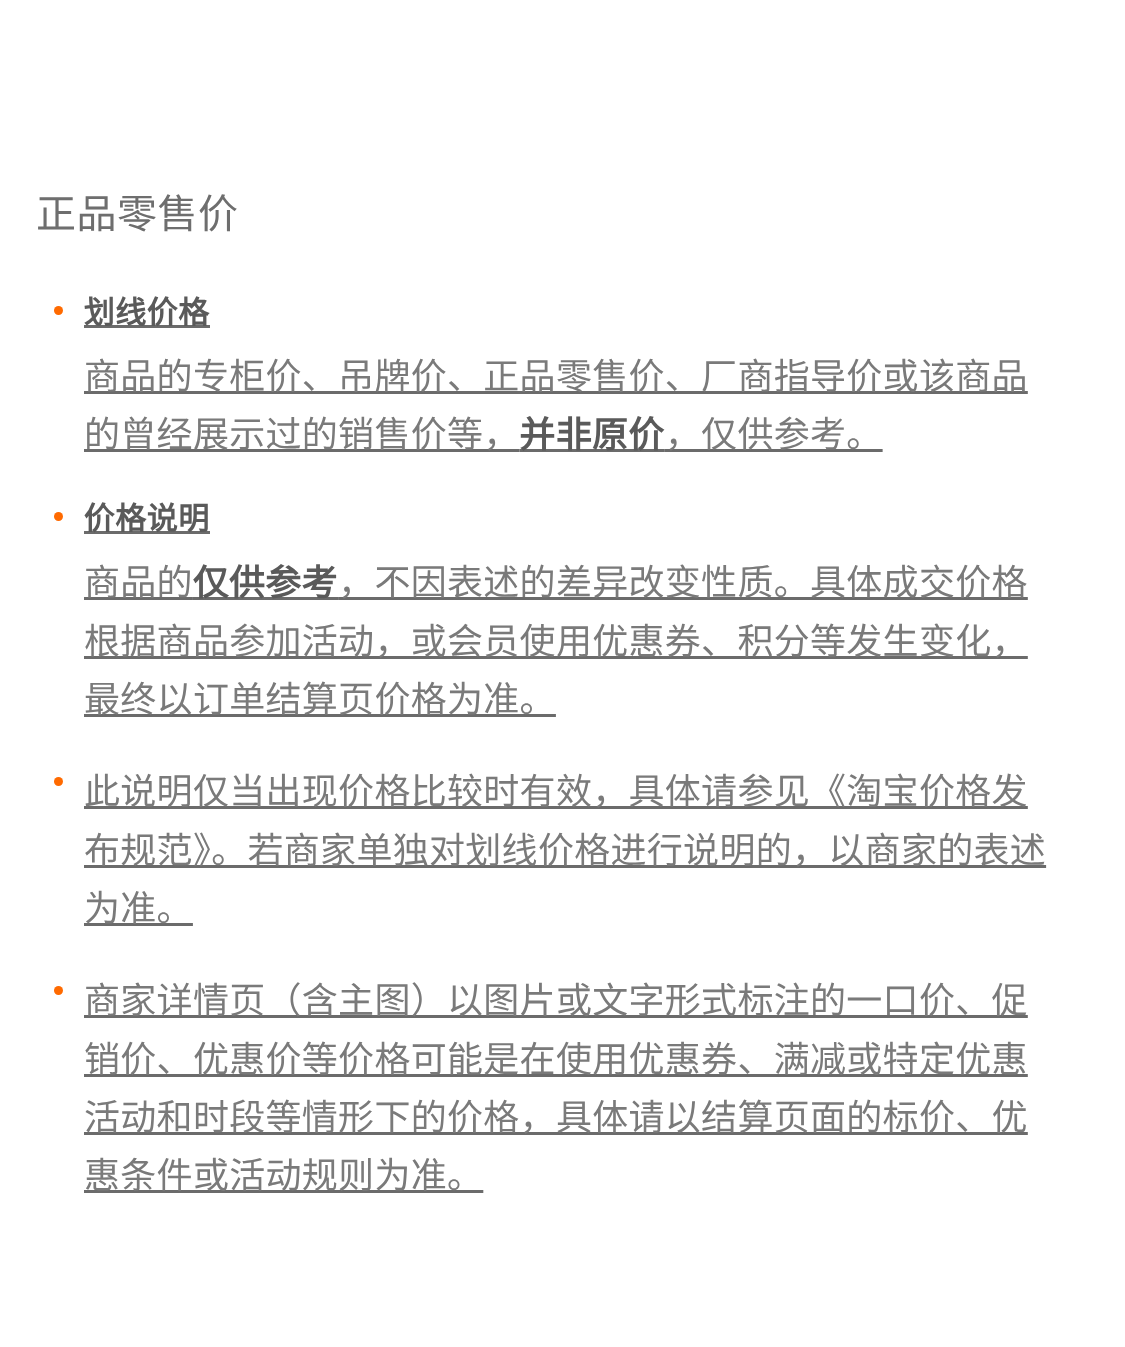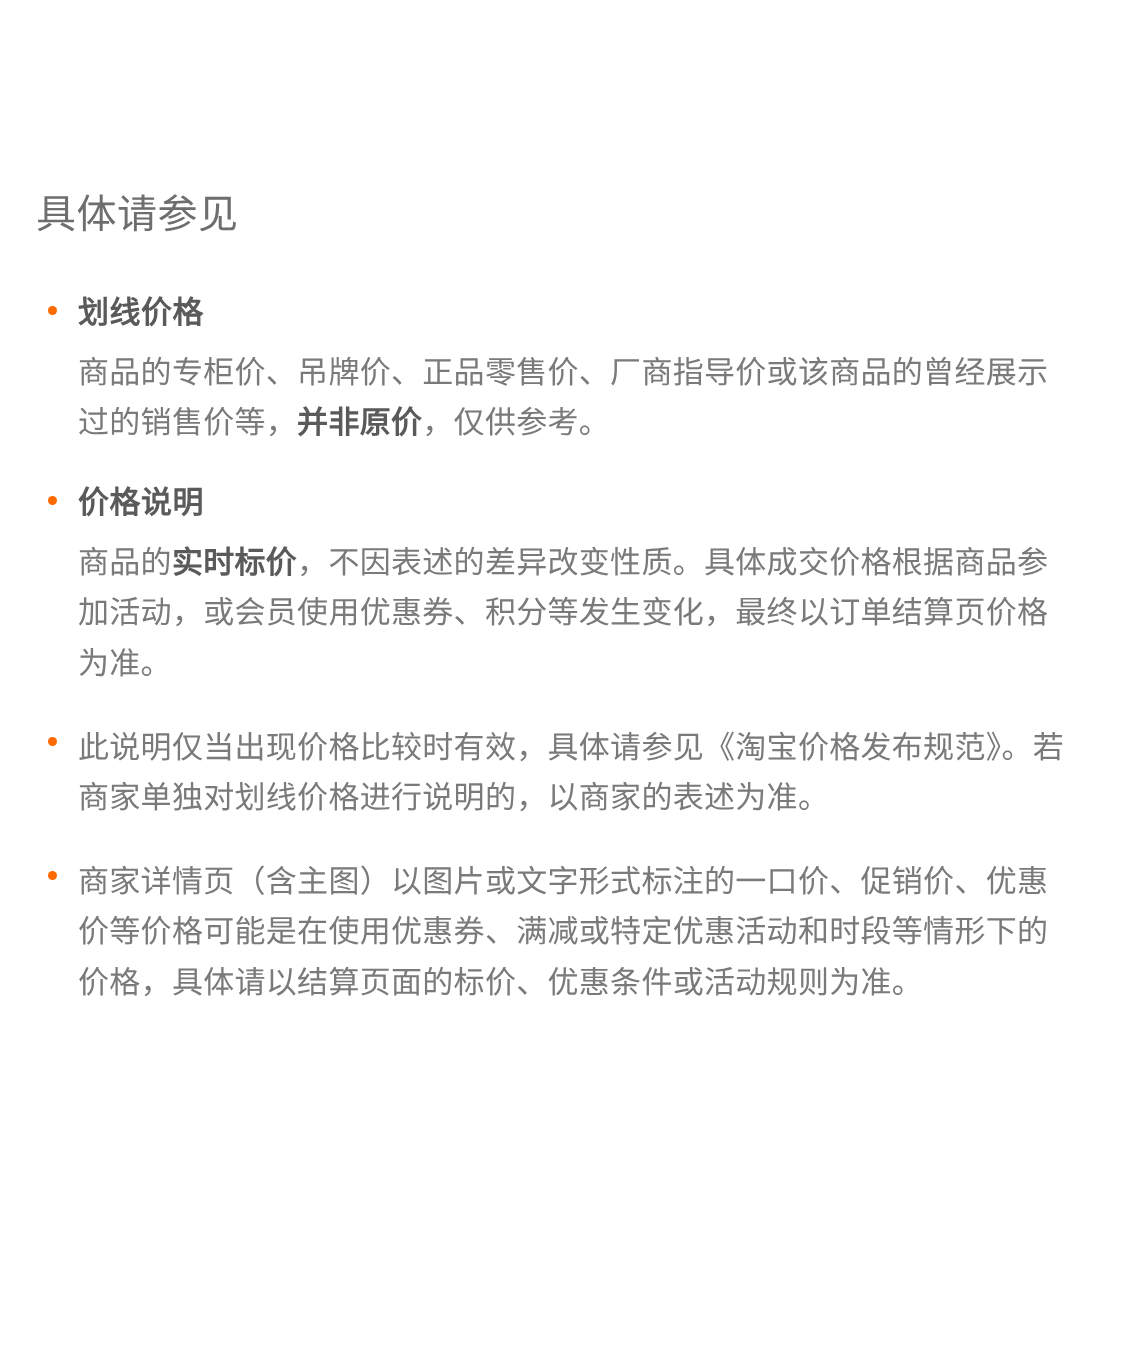--- a/index.html
+++ b/index.html
@@ -24,22 +24,23 @@
   .page-title {
     font-size: 40px;
     line-height: 1.2;
     font-weight: 400;
     color: #6e6e6e;
     margin: 0 0 54px 0;
     letter-spacing: 0.5px;
   }
   .list {
     list-style: none;
-    margin: 10px;
+    margin: 16px;
     padding: 0;
+    text-decoration: underline;
   }
   .item {
     position: relative;
     padding-left: 32px;
     margin-bottom: 34px;
   }
   .item:last-child {
     margin-bottom: 0;
   }
   .bullet {
@@ -53,21 +54,21 @@
   }
   .item-heading {
     font-size: 31px;
     line-height: 1.35;
     font-weight: bold;
     color: #5a5a5a;
     margin: 0 0 14px 0;
     letter-spacing: 0.5px;
   }
   .item-body {
-    font-size: 31px;
+    font-size: 36px;
     line-height: 1.62;
     color: #7a7a7a;
     margin: 0;
     letter-spacing: 0.3px;
   }
   .item.with-heading .item-body {
     padding-left: 0;
   }
   .item.plain .item-body {
     margin-top: 2px;
@@ -75,34 +76,34 @@
   .strong {
     font-weight: bold;
     color: #5a5a5a;
   }
 </style>
 </head>
 <body>
 
 <div class="page">
 
-  <h1 class="page-title">具体请参见</h1>
+  <h1 class="page-title">正品零售价</h1>
 
   <ul class="list">
 
     <li class="item with-heading">
       <span class="bullet"></span>
       <div class="item-heading">划线价格</div>
       <p class="item-body"><span>商品的专柜价、吊牌价、正品零售价、厂商指导价或该商品的曾经展示过的销售价等，</span><span class="strong">并非原价</span><span>，仅供参考。</span></p>
     </li>
 
     <li class="item with-heading">
       <span class="bullet"></span>
       <div class="item-heading">价格说明</div>
-      <p class="item-body"><span>商品的</span><span class="strong">实时标价</span><span>，不因表述的差异改变性质。具体成交价格根据商品参加活动，或会员使用优惠券、积分等发生变化，最终以订单结算页价格为准。</span></p>
+      <p class="item-body"><span>商品的</span><span class="strong">仅供参考</span><span>，不因表述的差异改变性质。具体成交价格根据商品参加活动，或会员使用优惠券、积分等发生变化，最终以订单结算页价格为准。</span></p>
     </li>
 
     <li class="item plain">
       <span class="bullet"></span>
       <p class="item-body">此说明仅当出现价格比较时有效，具体请参见《淘宝价格发布规范》。若商家单独对划线价格进行说明的，以商家的表述为准。</p>
     </li>
 
     <li class="item plain">
       <span class="bullet"></span>
       <p class="item-body">商家详情页（含主图）以图片或文字形式标注的一口价、促销价、优惠价等价格可能是在使用优惠券、满减或特定优惠活动和时段等情形下的价格，具体请以结算页面的标价、优惠条件或活动规则为准。</p>

